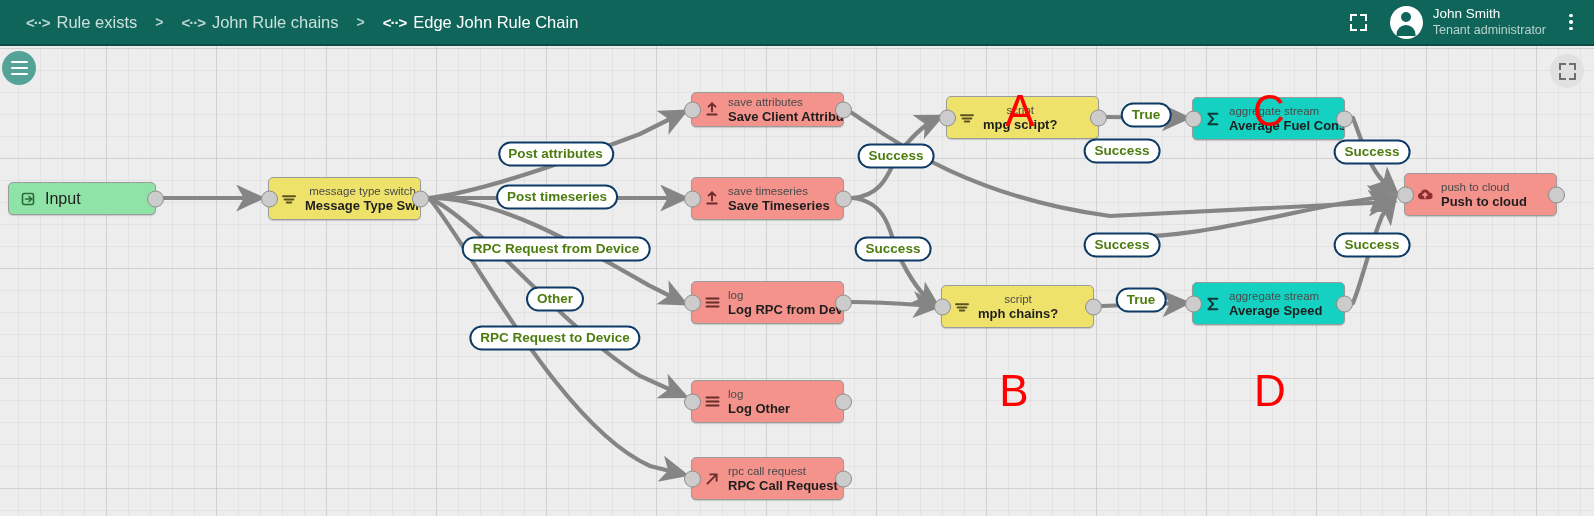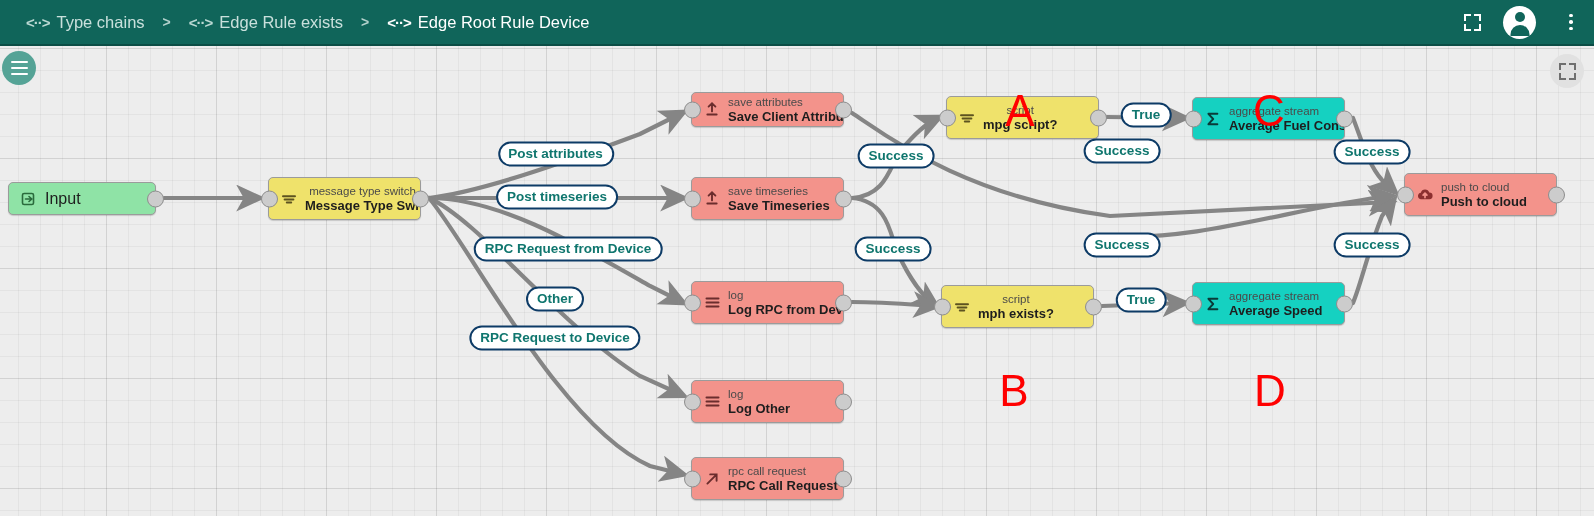--- a/index.html
+++ b/index.html
@@ -90,66 +90,70 @@
     position:absolute; width:17px; height:17px; border-radius:50%;
     background:#cccccc; border:1px solid #8d8d8d; top:50%; transform:translateY(-50%);
   }
   .port.in{ left:-8.5px; }
   .port.out{ right:-8.5px; }
 
   
   .elabel{
     position:absolute; transform:translate(-50%,-50%);
     background:#ffffff; border:2px solid #0d3b66; border-radius:13px;
-    color:#0f766e; font-size:13.5px; font-weight:bold;
+    color:#4d7c0f; font-size:13.5px; font-weight:bold;
     padding:2.5px 9px 3px; white-space:nowrap; line-height:1.15;
   }
 
   
   .alabel{
     position:absolute; color:#ff0000; font-size:44px; font-family:"Liberation Sans", sans-serif;
     font-weight:400; line-height:1; transform:translate(-50%,0);
   }
 </style>
 </head>
 <body>
 
 <div id="app">
 
   <div id="topbar">
     <div id="crumbs">
       <div class="crumb">
         <span class="ci">&lt;··&gt;</span>
-        <span class="ctext">Type chains</span>
+        <span class="ctext">Rule exists</span>
       </div>
       <span class="sep">&gt;</span>
       <div class="crumb">
         <span class="ci">&lt;··&gt;</span>
-        <span class="ctext">Edge Rule exists</span>
+        <span class="ctext">John Rule chains</span>
       </div>
       <span class="sep">&gt;</span>
       <div class="crumb active">
         <span class="ci">&lt;··&gt;</span>
-        <span class="ctext">Edge Root Rule Device</span>
+        <span class="ctext">Edge John Rule Chain</span>
       </div>
     </div>
 
     <div id="topright">
       <div id="fs-btn">
         <div class="fsglyph">
             <i></i>
             <i></i>
             <i></i>
             <i></i>
           </div>
       </div>
       <div id="avatar">
         <div class="head"></div>
           <div class="body"></div>
       </div>
+      <div id="userinfo">
+        <span id="uname">John Smith</span>
+        <span id="urole">Tenant administrator</span>
+      </div>
       <div id="kebab">
           <b></b>
           <b></b>
           <b></b>
         </div>
     </div>
   </div>
 
   <div id="canvas">
 
@@ -310,21 +314,21 @@
           <span class="port out"></span>
         </div>
         <div class="node yellow" style="left: 941px; top: 239px; width: 153px; height: 43px;">
           <span class="nicon">
             <svg width="17" height="16" viewBox="0 0 17 16">
               <path d="M2 5.2 h12 M3.6 8.4 h8.8 M5.8 11.4 h4.4" stroke="#5d5320" stroke-width="2" stroke-linecap="round"></path>
             </svg>
           </span>
           <span class="ntext">
             <span class="ntype">script</span>
-            <span class="nname">mph exists?</span>
+            <span class="nname">mph chains?</span>
           </span>
           <span class="port in"></span>
           <span class="port out"></span>
         </div>
         <div class="node teal" style="left: 1192px; top: 51px; width: 153px; height: 43px;">
           <span class="nicon">
             <svg width="16" height="16" viewBox="0 0 16 16">
               <path d="M12.4 2.8 H3.4 L8.2 8 L3.4 13.2 H12.4" stroke="#0a3b38" stroke-width="1.9" fill="none" stroke-linejoin="round" stroke-linecap="round"></path>
             </svg>
           </span>
@@ -359,21 +363,21 @@
             <span class="ntype">push to cloud</span>
             <span class="nname">Push to cloud</span>
           </span>
           <span class="port in"></span>
           <span class="port out"></span>
         </div>
       </div>
     <div id="labels-layer">
         <div class="elabel" style="left: 556px; top: 108px; padding-left: 8px;">Post attributes</div>
         <div class="elabel" style="left: 557px; top: 151px;">Post timeseries</div>
-        <div class="elabel" style="left: 568px; top: 203px;">RPC Request from Device</div>
+        <div class="elabel" style="left: 556px; top: 203px;">RPC Request from Device</div>
         <div class="elabel" style="left: 555px; top: 253px; text-align: right;">Other</div>
         <div class="elabel" style="left: 555px; top: 292px;">RPC Request to Device</div>
         <div class="elabel" style="left: 896px; top: 110px;">Success</div>
         <div class="elabel" style="left: 893px; top: 203px;">Success</div>
         <div class="elabel" style="left: 1122px; top: 105px;">Success</div>
         <div class="elabel" style="left: 1122px; top: 199px;">Success</div>
         <div class="elabel" style="left: 1146px; top: 69px;">True</div>
         <div class="elabel" style="left: 1141px; top: 254px;">True</div>
         <div class="elabel" style="left: 1372px; top: 106px;">Success</div>
         <div class="elabel" style="left: 1372px; top: 199px;">Success</div>

